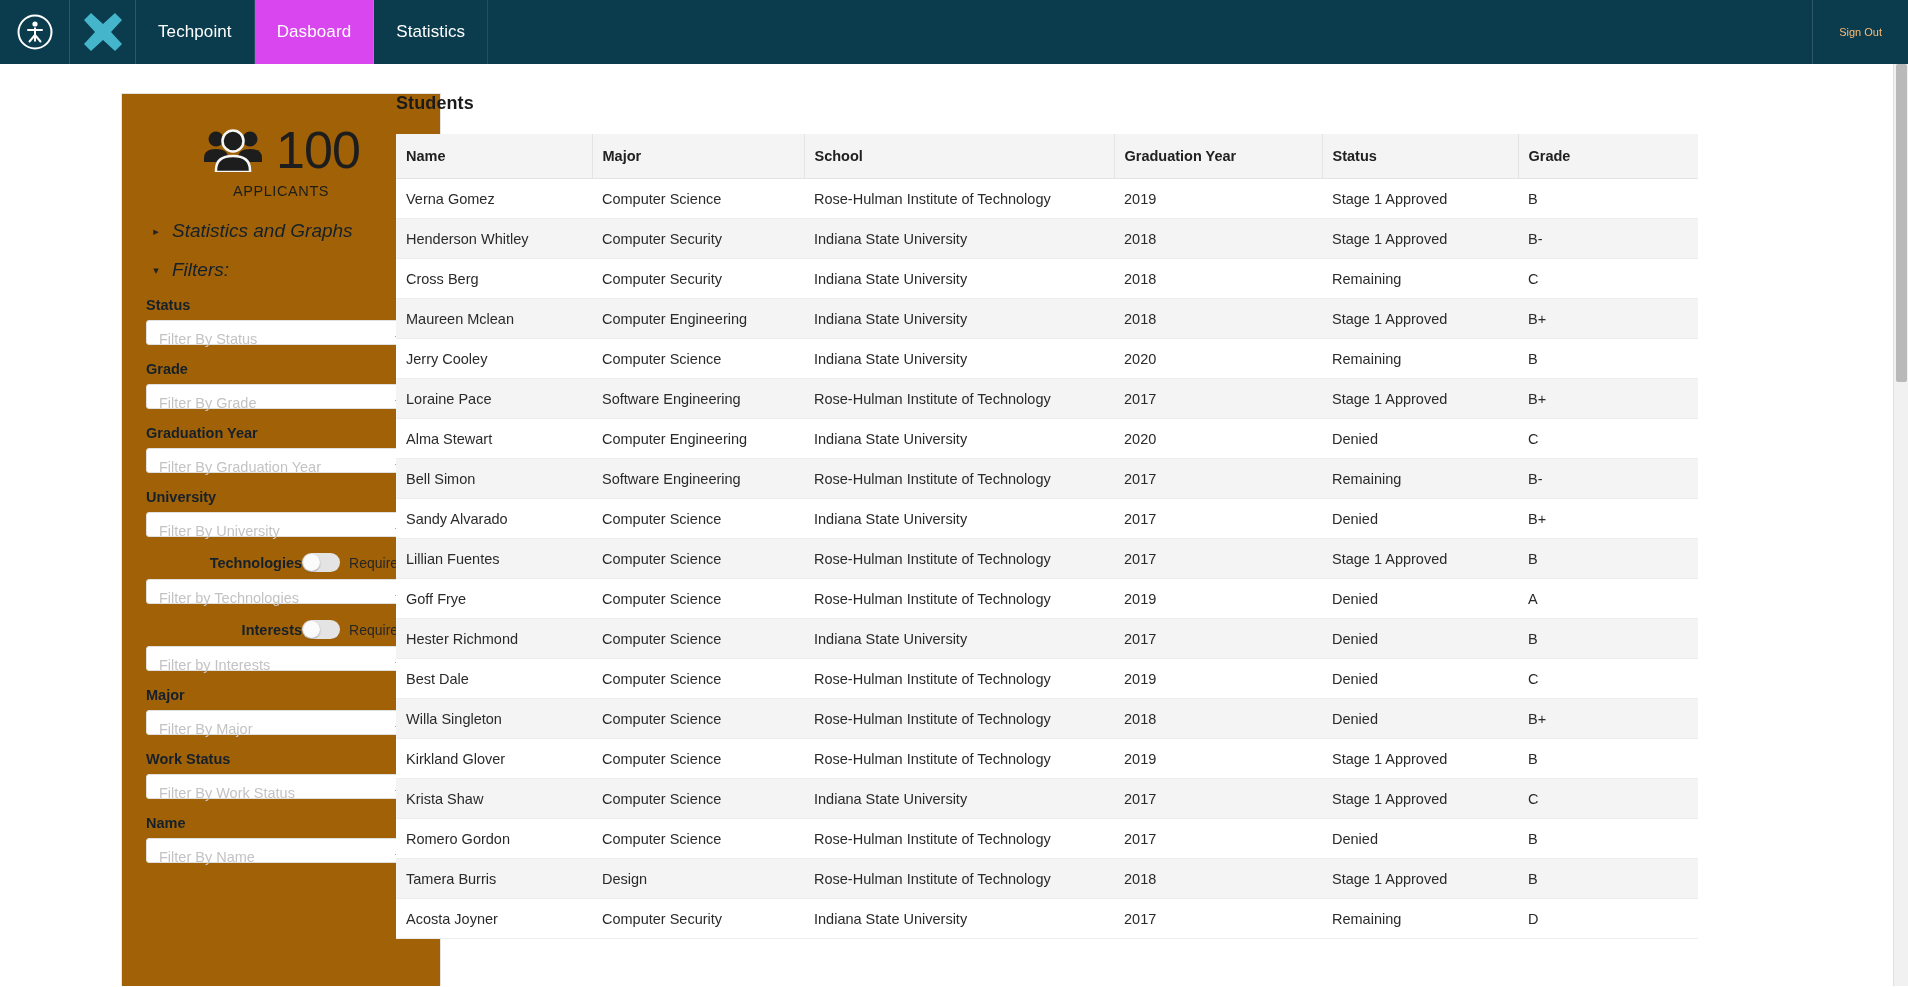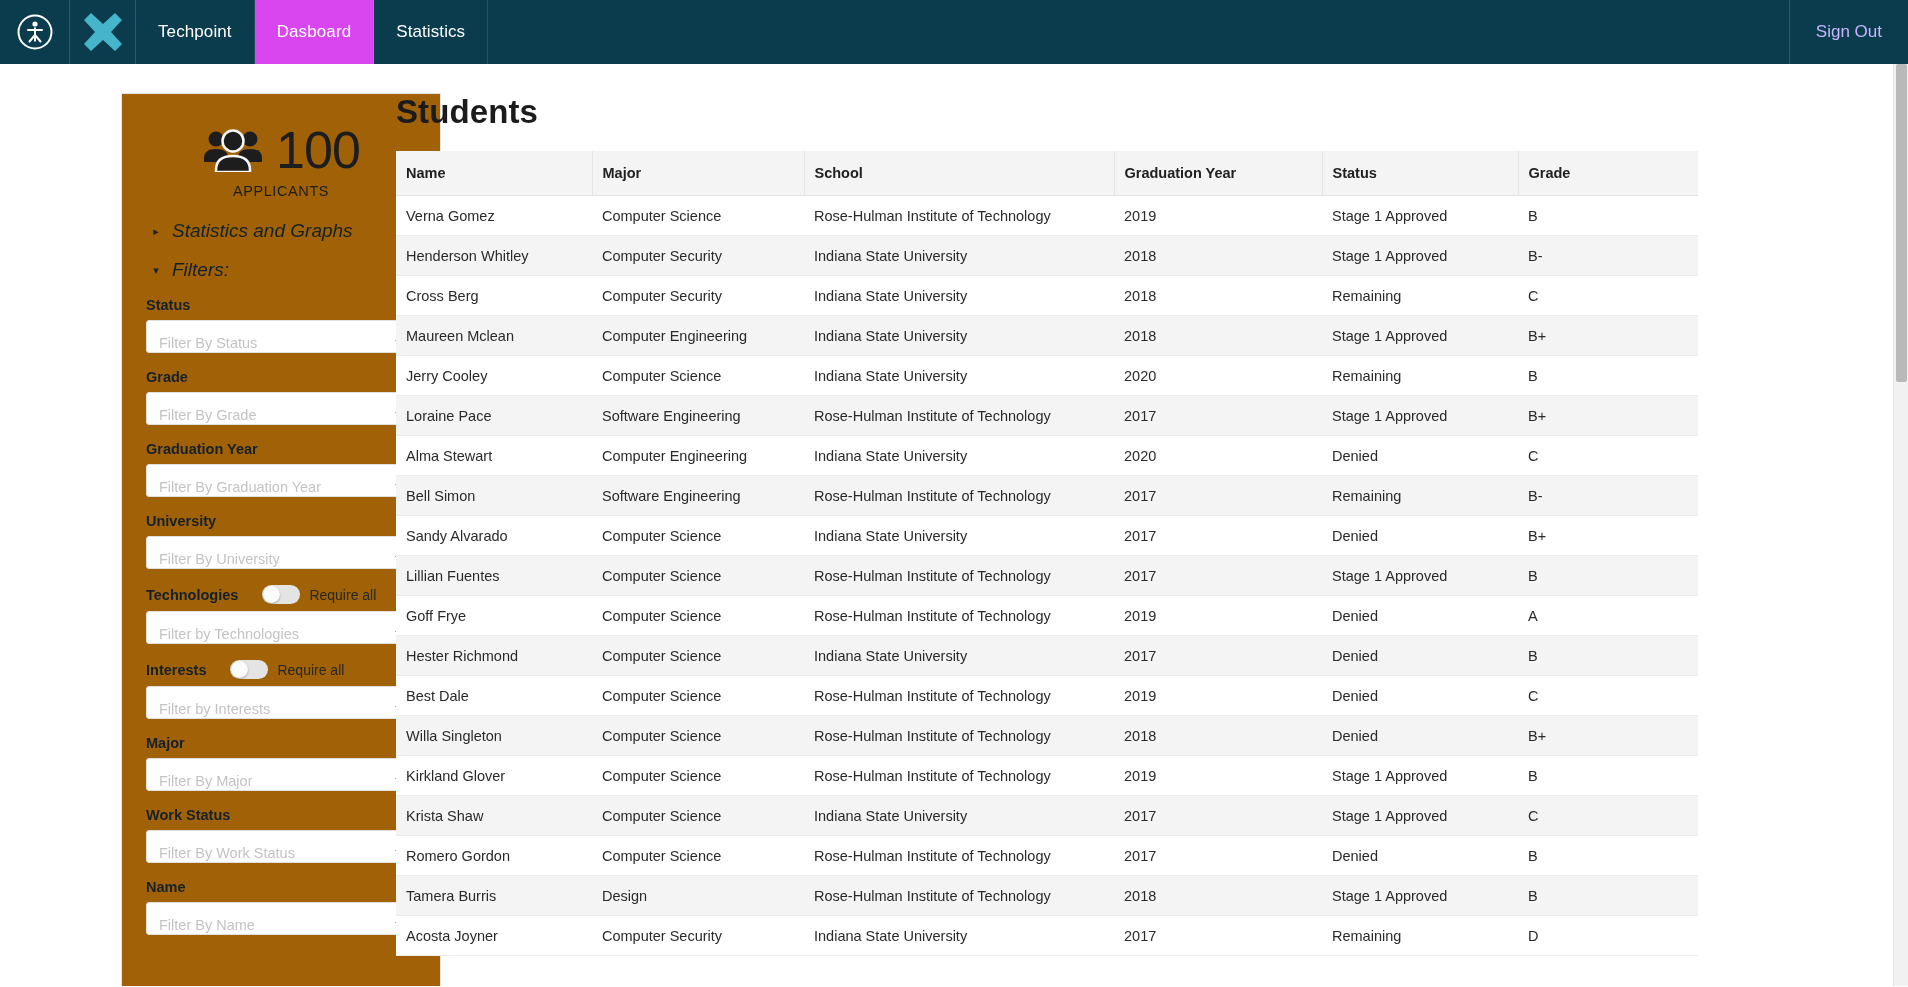--- a/index.html
+++ b/index.html
@@ -43,22 +43,22 @@
   }
   .nav-item.active { background: #d946ef; }
   .nav-right {
     margin-left: auto;
     display: flex; align-items: stretch;
     border-left: 1px solid rgba(255,255,255,0.14);
   }
   .nav-signout {
     display: flex; align-items: center;
     padding: 16px 26px;
-    color: #c4b5fd;
-    font-size: 17px;
+    color: #fdba74;
+    font-size: 11px;
     cursor: pointer;
     white-space: nowrap;
   }
 
   
   .page {
     display: flex;
     align-items: flex-start;
     height: 922px;
     background: #ffffff;
@@ -105,44 +105,43 @@
   .field { margin-top: 16px; }
   .field:first-of-type { margin-top: 26px; }
   .field-label {
     font-size: 14.5px;
     color: #15202b;
     font-weight: bold;
     margin-bottom: 7px;
     display: block;
   }
   .field-label-row {
-    display: flex; align-items: center; justify-content: flex-start;
+    display: flex; align-items: center; justify-content: flex-end;
     margin-bottom: 7px;
-    gap: 24px;
   }
   .field-label-row .field-label { margin-bottom: 0; }
   .toggle-group { display: flex; align-items: center; gap: 9px; }
   .toggle {
     width: 38px; height: 19px;
     border-radius: 11px;
     background: #e4e4e4;
     position: relative;
     cursor: pointer;
     flex: none;
   }
   .toggle .knob {
     position: absolute; top: 1px; left: 1px;
     width: 17px; height: 17px; border-radius: 50%;
     background: #fbfbfb;
     box-shadow: 0 1px 2px rgba(0,0,0,.3);
   }
   .toggle-text { font-size: 14px; color: #262626; white-space: nowrap; }
 
   .select {
-    height: 33px;
+    height: 25px;
     background: #fff;
     border: 1px solid #e0e0e0;
     border-radius: 3px;
     display: flex; align-items: center;
     padding: 12px 10px 0 12px;
     cursor: pointer;
   }
   .select .ph {
     font-size: 14.5px;
     color: #c3c3c3;
@@ -153,21 +152,21 @@
     width: 0; height: 0;
     border-left: 5px solid transparent;
     border-right: 5px solid transparent;
     border-top: 5px solid #4a4a4a;
     flex: none;
   }
 
   
   .main { flex: 1; padding: 29px 0 0 0; min-width: 0; }
   .main-title {
-    font-size: 33px;
+    font-size: 18px;
     color: #1b1b1b;
     font-weight: bold;
     margin: 0 0 20px 0;
     letter-spacing: .1px;
   }
   .table-area { width: 1302px; }
   table.students {
     border-collapse: collapse;
     width: 1302px;
     table-layout: fixed;

